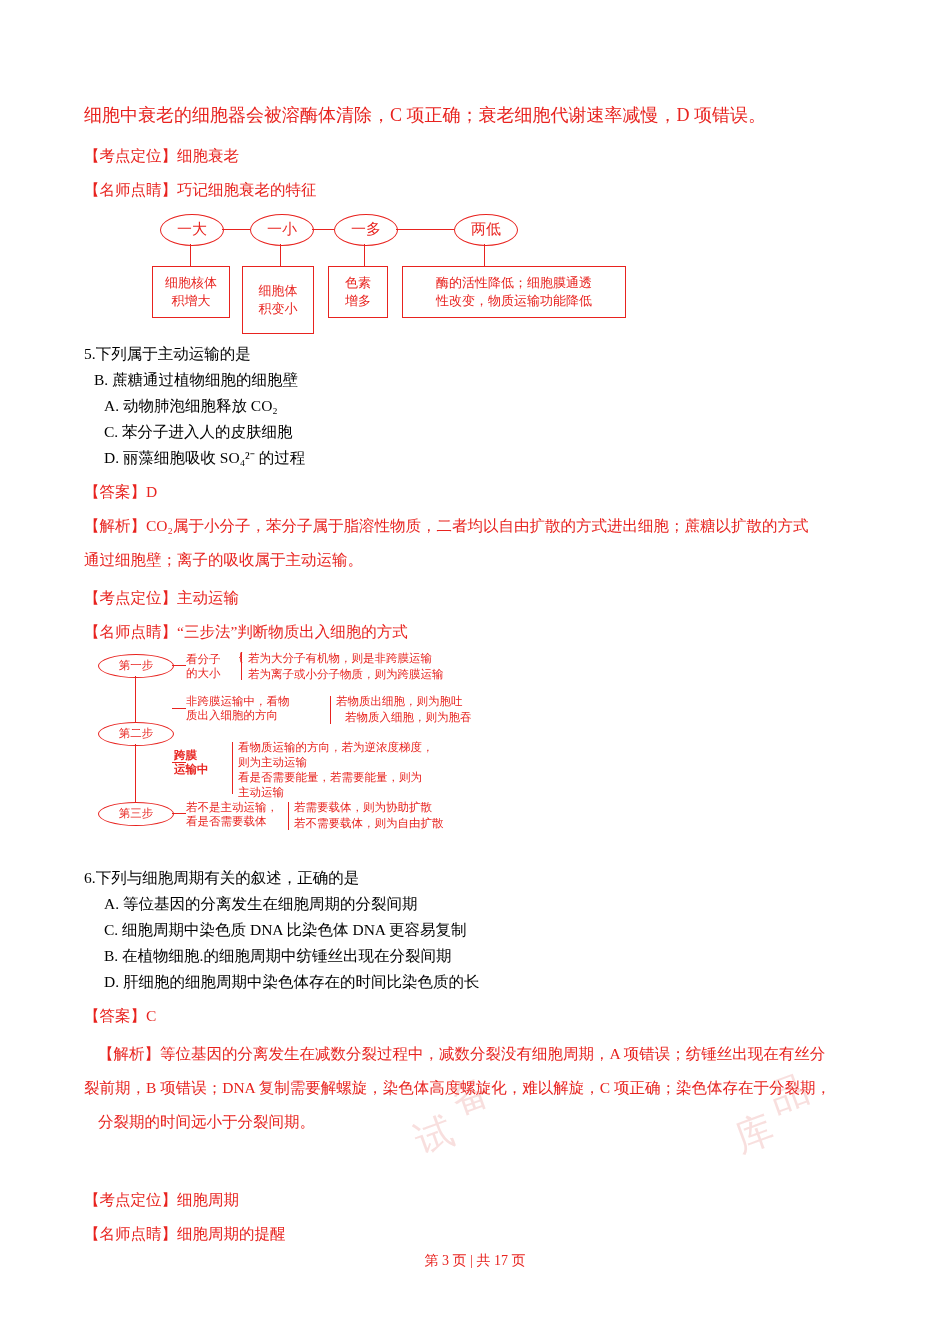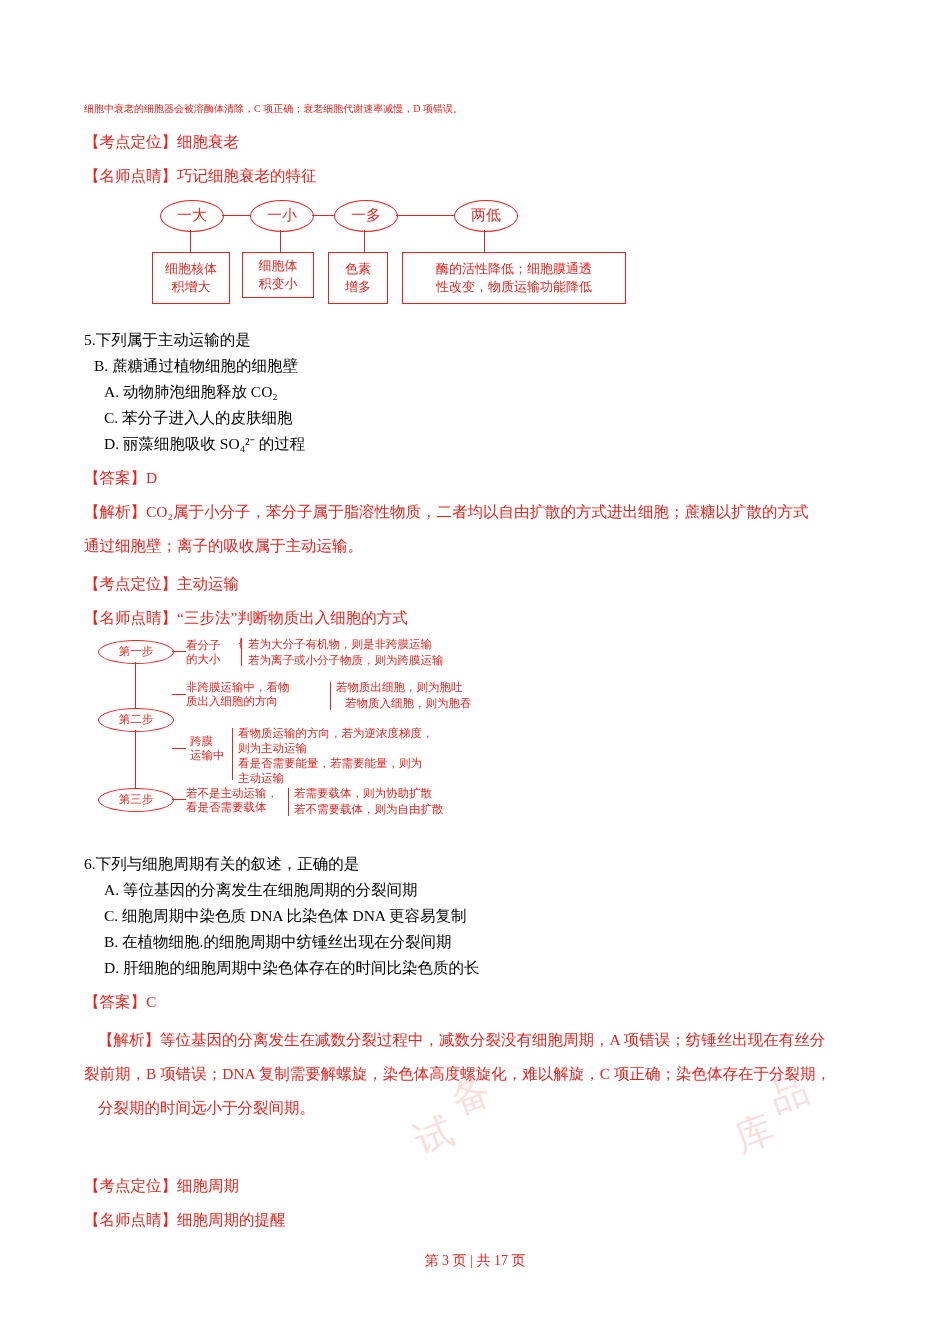--- a/index.html
+++ b/index.html
@@ -29,21 +29,21 @@
   }
   .red { color: #e8231f; }
   .line {
     line-height: 1.55;
     font-size: 15.5px;
     margin: 0 0 2px 0;
     white-space: nowrap;
   }
   .para {
     line-height: 1.75;
-    font-size: 10px;
+    font-size: 18px;
     margin: 0;
   }
   .tag { font-weight: normal; }
   .blk-gap-8 { height: 8px; }
   .blk-gap-12 { height: 12px; }
   .blk-gap-20 { height: 20px; }
   .blk-gap-26 { height: 26px; }
 
   
   .diagram1 {
@@ -181,21 +181,21 @@
 
       <div class="d1-v" style="left:88px; top:34px; height:22px;"></div>
       <div class="d1-v" style="left:178px; top:34px; height:22px;"></div>
       <div class="d1-v" style="left:262px; top:34px; height:22px;"></div>
       <div class="d1-v" style="left:382px; top:34px; height:22px;"></div>
 
       <div class="d1-box" style="left:50px; top:56px; width:78px; height:52px;">
         <span style="white-space:pre-line">细胞核体
 积增大</span>
       </div>
-      <div class="d1-box" style="left:140px; top:56px; width:72px; height:46px;text-align:center;">
+      <div class="d1-box" style="left:140px; top:56px; width:72px; height:68px;text-align:center;">
         <span style="white-space:pre-line">细胞体
 积变小</span>
       </div>
       <div class="d1-box" style="left:226px; top:56px; width:60px; height:52px;">
         <span style="white-space:pre-line">色素
 增多</span>
       </div>
       <div class="d1-box" style="left:300px; top:56px; width:224px; height:52px;">
         <span style="white-space:pre-line">酶的活性降低；细胞膜通透
 性改变，物质运输功能降低</span>
@@ -257,21 +257,21 @@
 
       <div class="d2-h" style="left:74px; top:58px; width:14px;"></div>
       <div class="d2-v" style="left:37px; top:58px; height:2px;"></div>
       <div class="d2-txt" style="left:88px; top:44px; white-space:pre-line; line-height:1.25;">非跨膜运输中，看物
 质出入细胞的方向</div>
       <div class="d2-v" style="left:232px; top:46px; height:28px;"></div>
       <div class="d2-txt" style="left:238px; top:44px;">若物质出细胞，则为胞吐</div>
       <div class="d2-txt" style="left:238px; top:60px;margin-left:9px;">若物质入细胞，则为胞吞</div>
 
       <div class="d2-h" style="left:74px; top:112px; width:14px;"></div>
-      <div class="d2-txt" style="left:92px; top:98px; white-space:pre-line; line-height:1.25;">跨膜
+      <div class="d2-txt" style="left:76px; top:98px; white-space:pre-line; line-height:1.25;font-weight:bold;">跨膜
 运输中</div>
       <div class="d2-v" style="left:134px; top:92px; height:52px;"></div>
       <div class="d2-txt" style="left:140px; top:90px; white-space:pre-line; line-height:1.3;">看物质运输的方向，若为逆浓度梯度，
 则为主动运输</div>
       <div class="d2-txt" style="left:140px; top:120px; white-space:pre-line; line-height:1.3;">看是否需要能量，若需要能量，则为
 主动运输</div>
 
       <div class="d2-h" style="left:74px; top:163px; width:14px;"></div>
       <div class="d2-txt" style="left:88px; top:150px; white-space:pre-line; line-height:1.25;">若不是主动运输，
 看是否需要载体</div>

